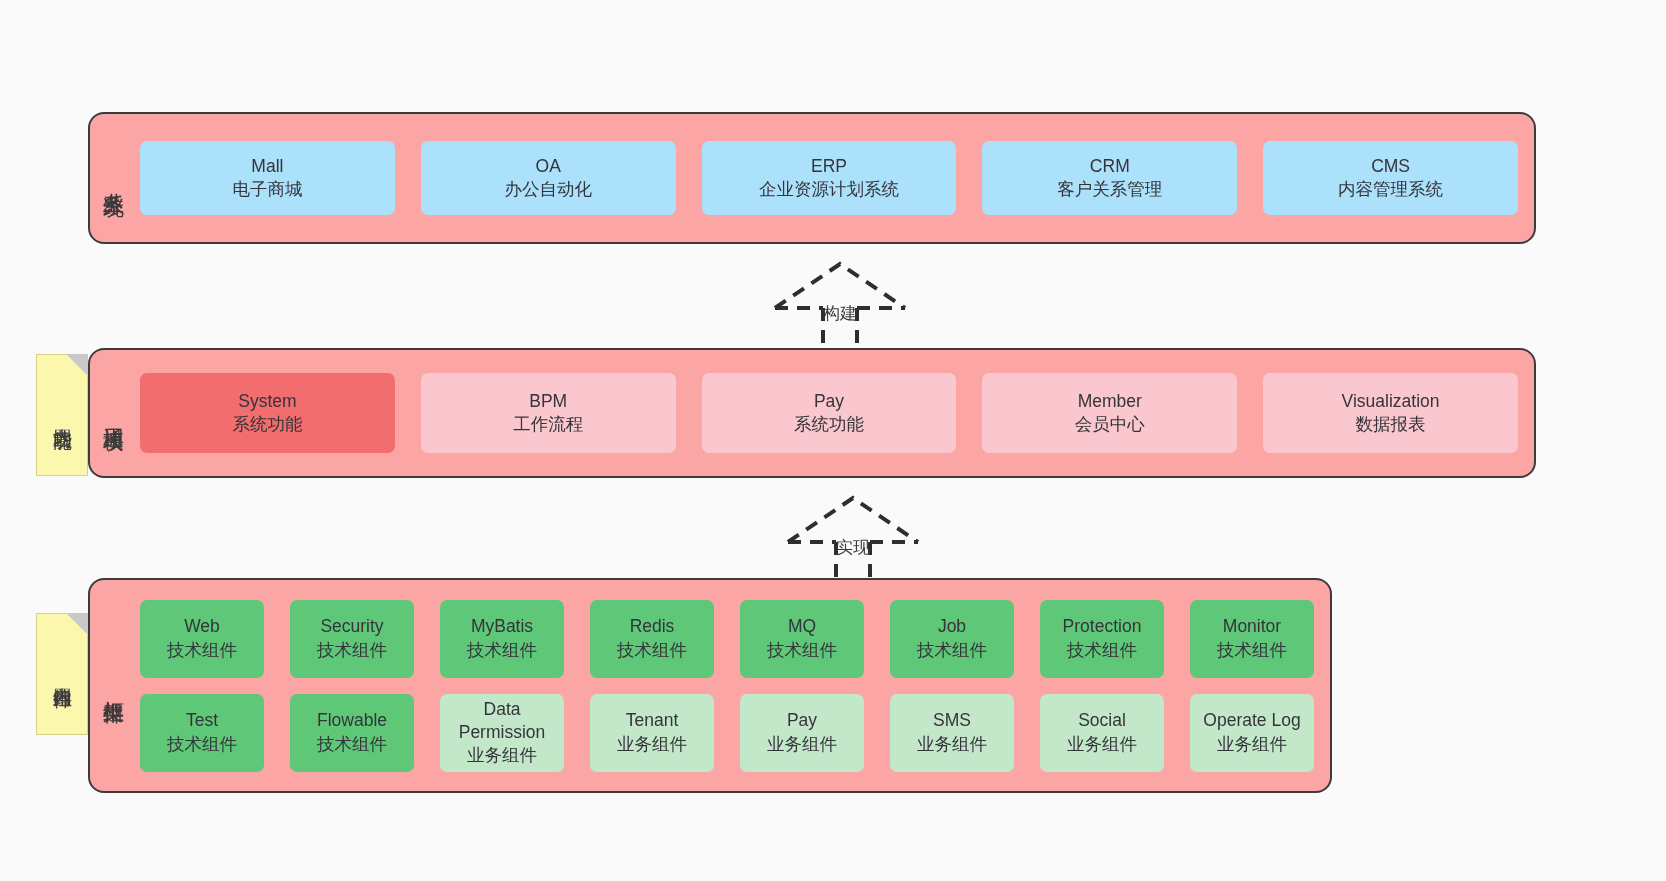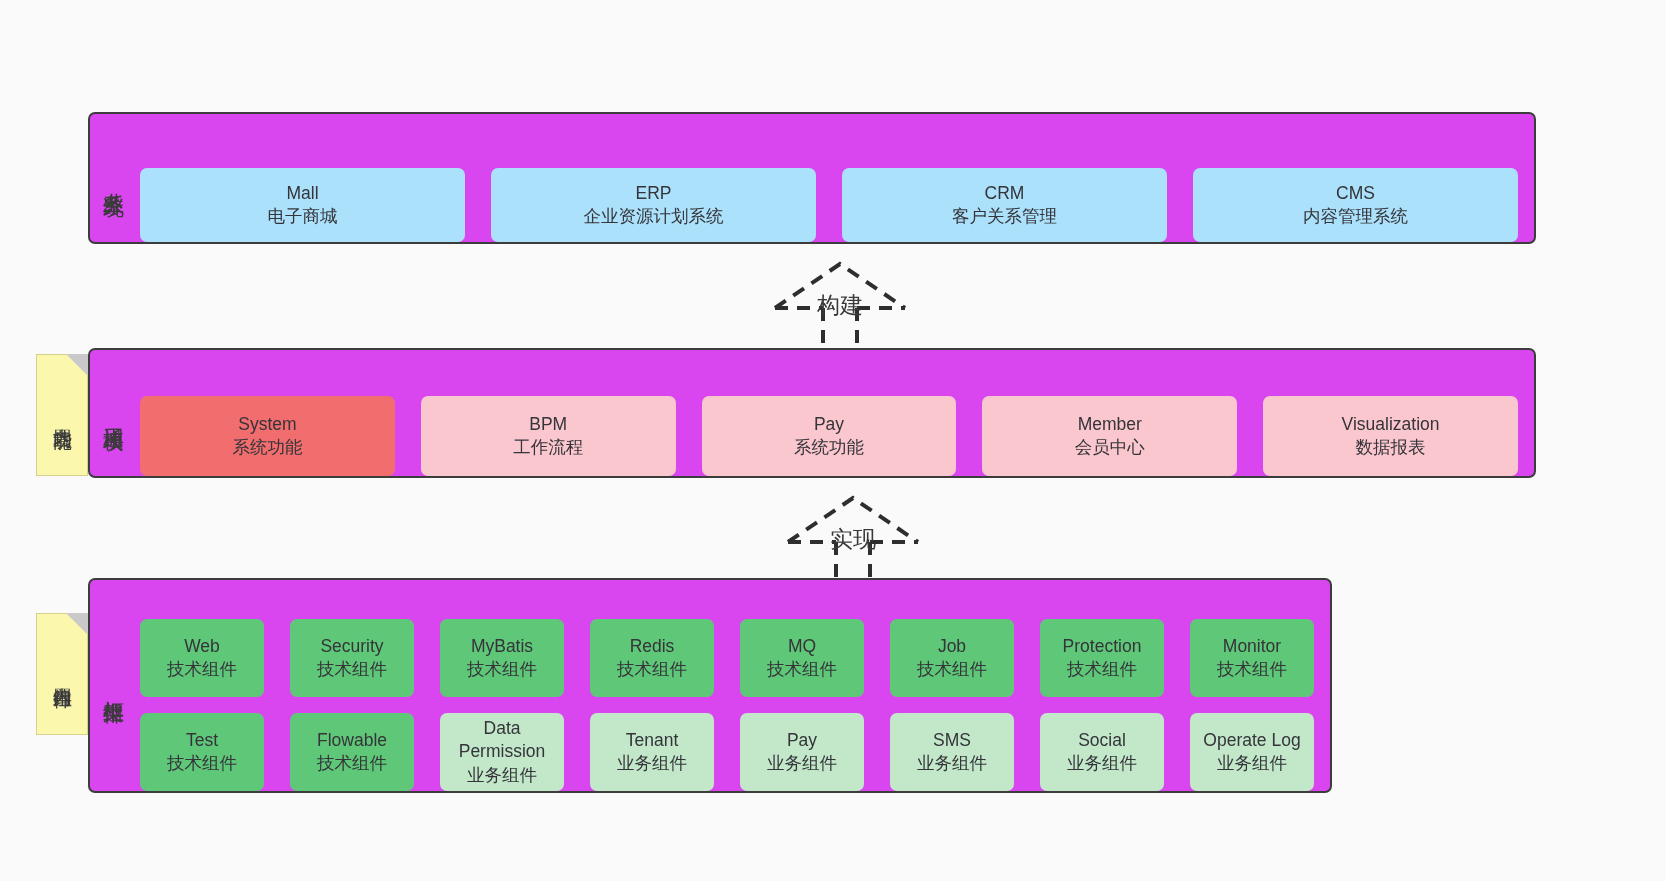--- a/index.html
+++ b/index.html
@@ -18,26 +18,26 @@
   }
 
   .canvas {
     position: absolute;
     inset: 0;
   }
 
   
   .layer {
     position: absolute;
-    background: #d946ef;
+    background: #fca5a5;
     border: 2px solid #3c3c3c;
-    border-radius: 7px;
+    border-radius: 16px;
     box-sizing: border-box;
     display: flex;
-    align-items: flex-end;
+    align-items: center;
   }
 
   
   .layer-title {
     width: 46px;
     min-width: 46px;
     align-self: stretch;
     display: flex;
     align-items: center;
     justify-content: center;
@@ -140,23 +140,23 @@
   
   .arrow {
     position: absolute;
     width: 150px;
     height: 95px;
   }
   .arrow svg { display: block; }
   .arrow-label {
     position: absolute;
     left: 50%;
-    top: 32px;
+    top: 44px;
     transform: translateX(-50%);
-    font-size: 23px;
+    font-size: 17px;
     color: #3a3a3a;
     background: transparent;
     white-space: nowrap;
     padding: 0 2px;
     text-align: right;
   }
   #arrow-build  { left: 765px; top: 258px; }
   #arrow-impl   { left: 778px; top: 492px; }
 </style>
 </head>
@@ -164,20 +164,24 @@
 
 <div class="canvas">
 
   <div class="layer" id="layer-business">
     <div class="layer-title">业务系统</div>
     <div class="cells">
       <div class="cell-row">
         <div class="cell c-blue">
           <span class="cell-en">Mall</span>
           <span class="cell-cn">电子商城</span>
+        </div>
+        <div class="cell c-blue">
+          <span class="cell-en">OA</span>
+          <span class="cell-cn">办公自动化</span>
         </div>
         <div class="cell c-blue">
           <span class="cell-en">ERP</span>
           <span class="cell-cn">企业资源计划系统</span>
         </div>
         <div class="cell c-blue">
           <span class="cell-en">CRM</span>
           <span class="cell-cn">客户关系管理</span>
         </div>
         <div class="cell c-blue">

